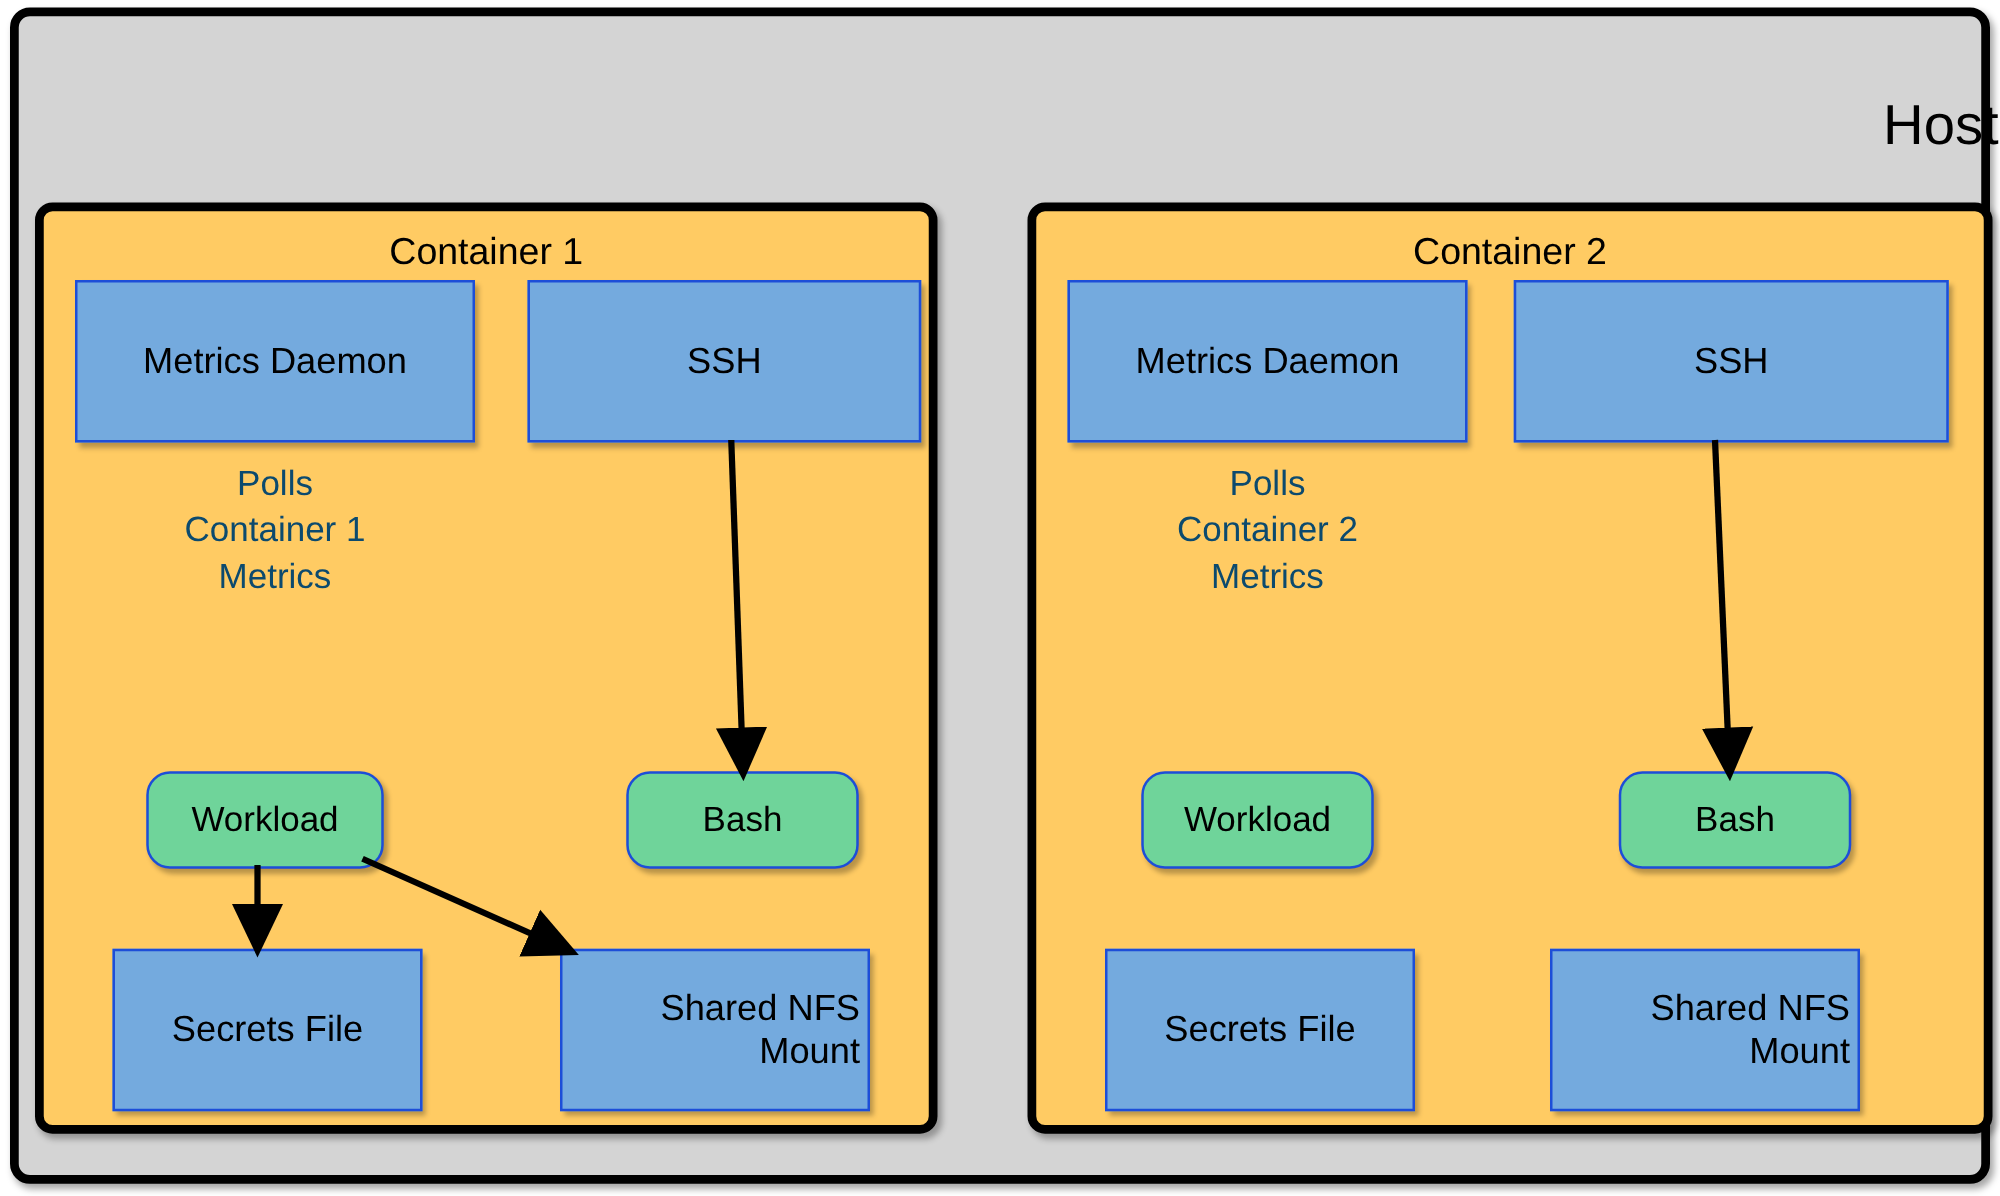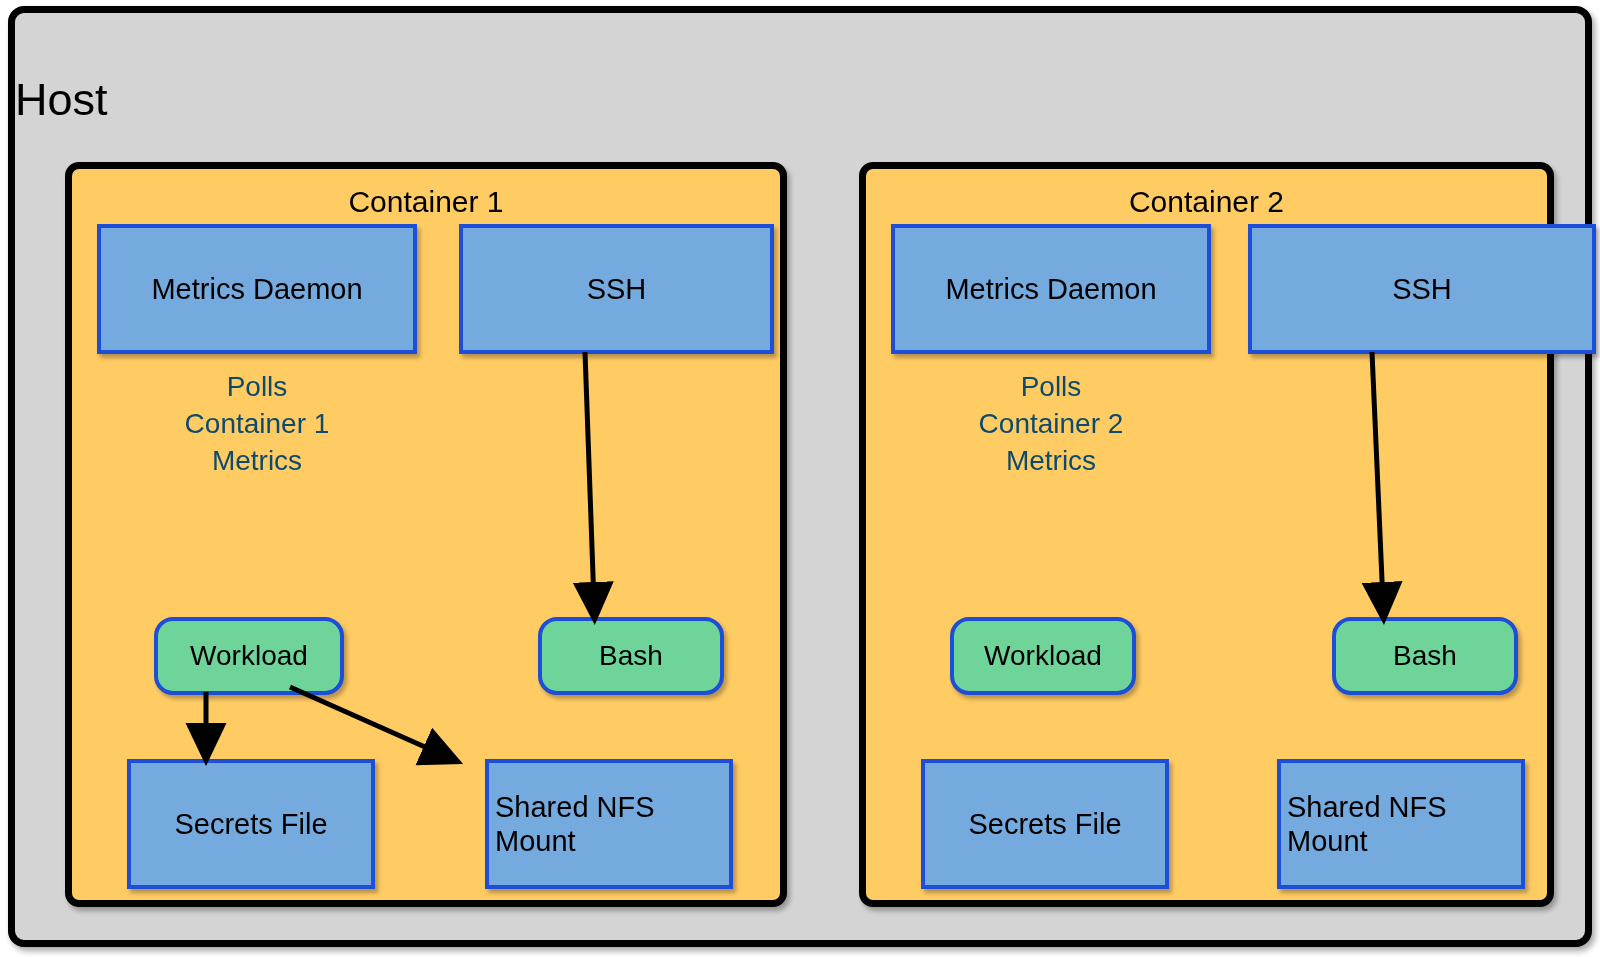--- a/index.html
+++ b/index.html
@@ -29,61 +29,60 @@
     border: 7px solid #000000;
     border-radius: 16px;
     box-sizing: border-box;
     box-shadow: 3px 4px 6px rgba(0,0,0,0.35);
   }
   .host-title {
     position: absolute;
     left: 0;
     top: 62px;
     width: 1584px;
-    text-align: left;
+    text-align: right;
     font-size: 45px;
     color: #000000;
     line-height: 1.1;
     white-space: nowrap;
   }
 
   
   .container-box {
     position: absolute;
     background: #ffcb63;
     border: 7px solid #000000;
     border-radius: 14px;
     box-sizing: border-box;
     box-shadow: 3px 4px 5px rgba(0,0,0,0.30);
-    margin-left: 37px;
   }
   #container-1 { left: 28px;  top: 162px; width: 722px; height: 745px; }
-  #container-2 { left: 822px; top: 162px; width: 695px; height: 745px; }
+  #container-2 { left: 822px; top: 162px; width: 772px; height: 745px; }
 
   .container-title {
     position: absolute;
     left: 0;
     top: 16px;
     width: 100%;
     text-align: center;
     font-size: 30px;
     color: #000000;
     white-space: nowrap;
   }
 
   
   .node {
     position: absolute;
     box-sizing: border-box;
     display: flex;
     align-items: center;
     justify-content: center;
-    text-align: left;
+    text-align: right;
     color: #000000;
-    border: 4px solid #1d4ed8;
+    border: 2px solid #1d4ed8;
     line-height: 1.18;
   }
   .node.blue  { background: #74aade; border-radius: 0px; }
   .node.green { background: #6fd49a; border-radius: 14px; }
   .node .node-label { display: block; padding: 0 6px; }
 
   
   .node.blue  { box-shadow: 3px 4px 4px rgba(0,0,0,0.28); }
   .node.green { box-shadow: 3px 4px 4px rgba(0,0,0,0.28); border-radius: 19px; }
 

